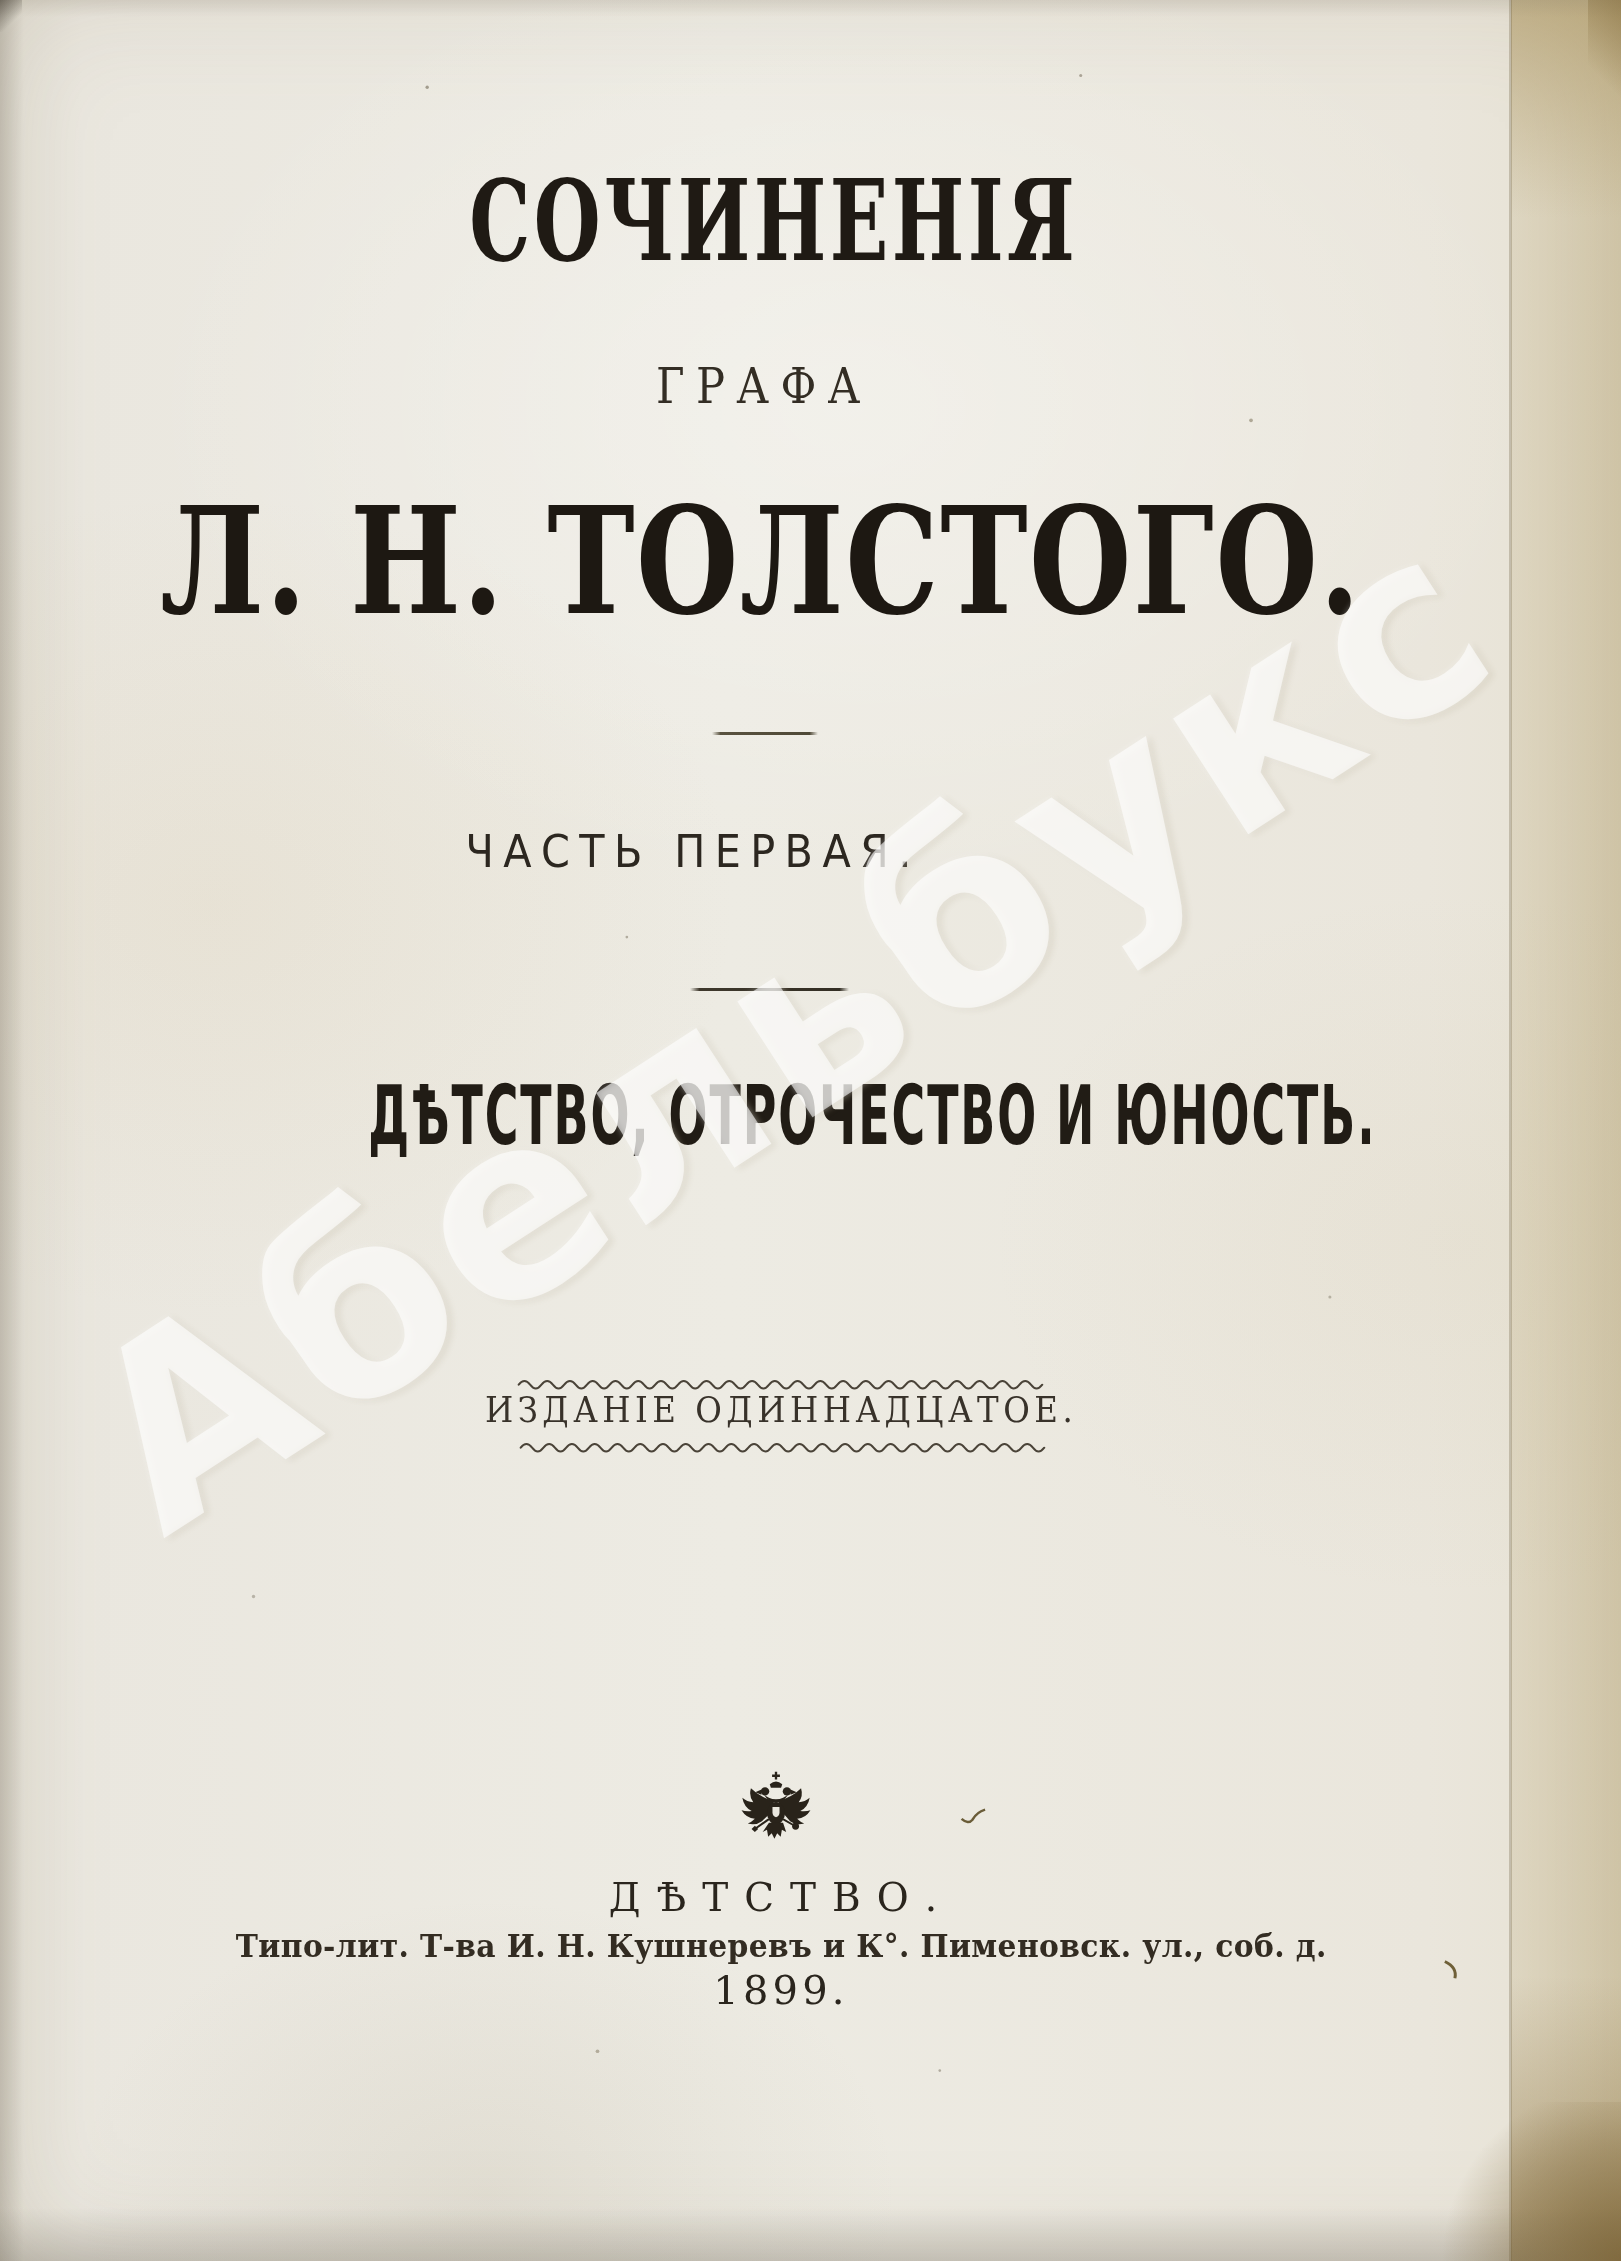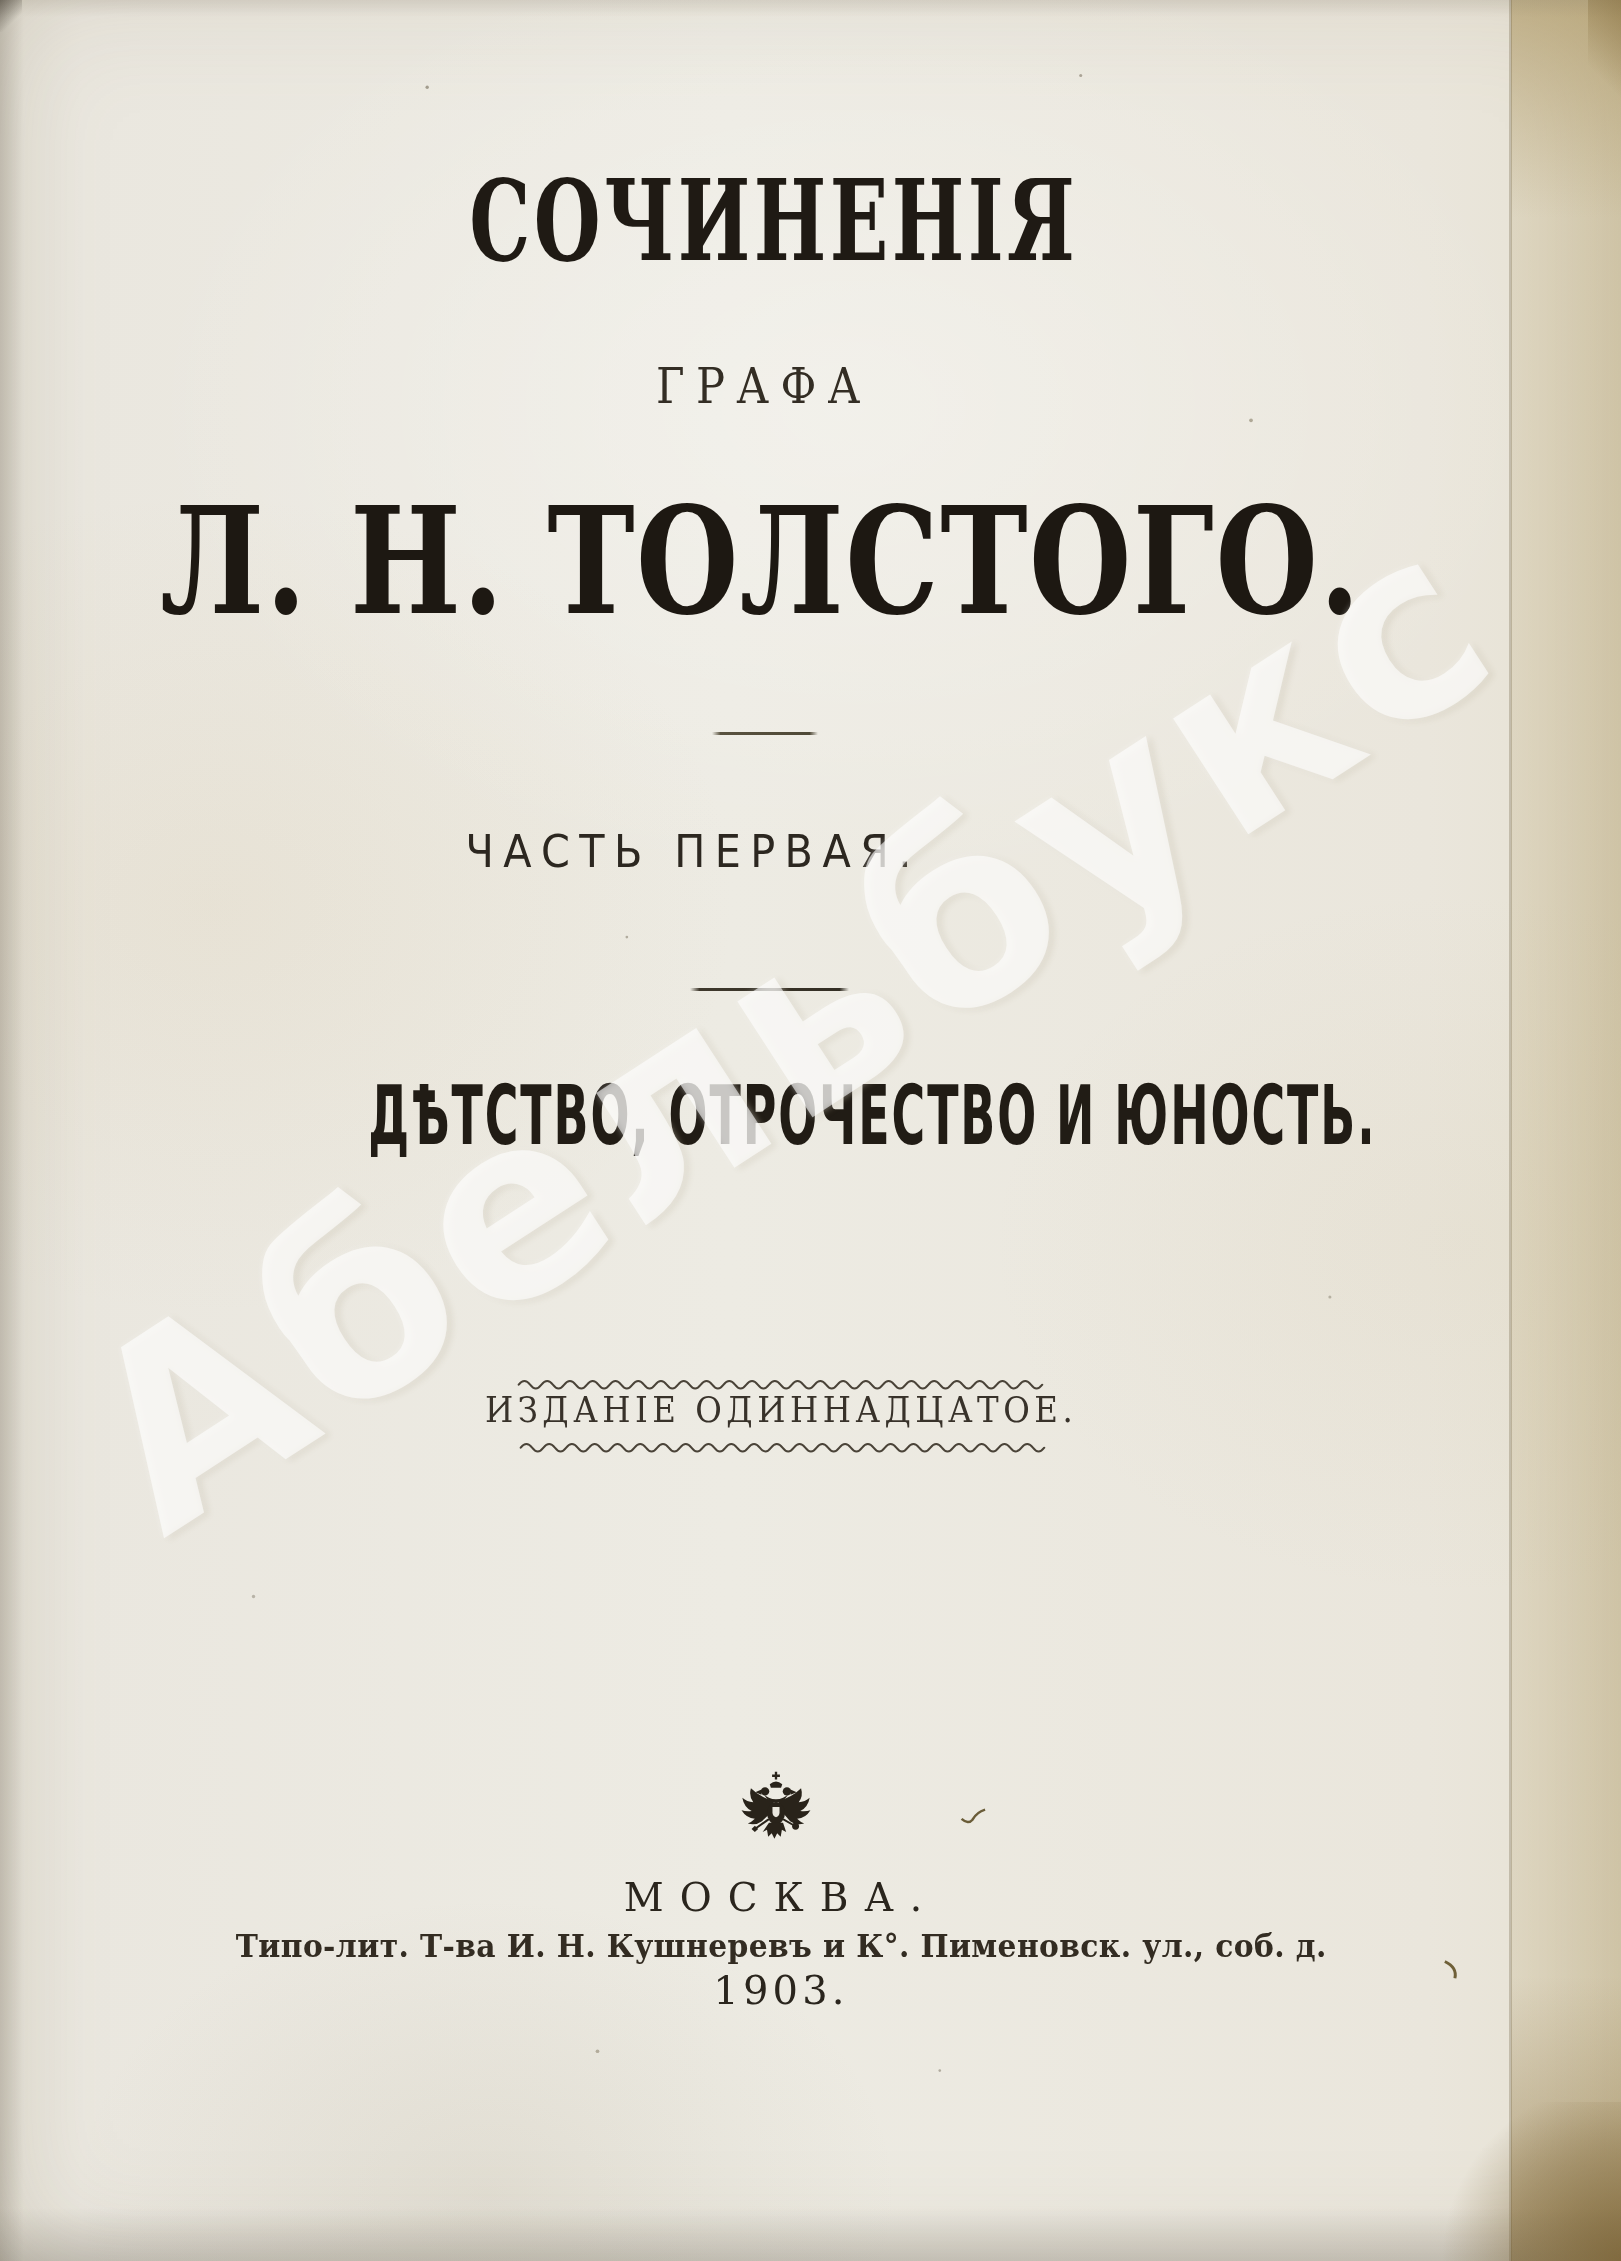--- a/index.html
+++ b/index.html
@@ -130,23 +130,23 @@
         <path d="M51 66 h18 l4 12 -5.5 -3 -1.5 9 -4.5 -4.5 -3.5 7 -3.5 -7 -4.5 4.5 -1.5 -9 -5.5 3 z"></path>
         <path d="M50 62 L33 74" stroke="#29231a" stroke-width="2.6" stroke-linecap="round" fill="none"></path>
         <path d="M33 70 l-4.2 4 4.2 4 4.2 -4 z"></path>
         <path d="M70 62 L82 69" stroke="#29231a" stroke-width="2.4" stroke-linecap="round" fill="none"></path>
         <circle cx="85" cy="70.5" r="4.4"></circle>
         <path d="M84.1 63.8 h1.8 v3 h-1.8 z M82.3 65.6 h5.4 v1.7 h-5.4 z"></path>
       </g>
     </svg>
   </div>
 
-  <div class="line city"><span>МОСКВА.</span></div>
+  <div class="line city"><span>ДѢТСТВО.</span></div>
   <div class="line imprint"><span>Типо-лит. Т-ва И. Н. Кушнеревъ и К°. Пименовск. ул., соб. д.</span></div>
-  <div class="line year"><span>1903.</span></div>
+  <div class="line year"><span>1899.</span></div>
 
   <svg class="overlay artifacts" viewBox="0 0 1933 2695">
     <path d="M1146 2168 q8 7 13 1 q5 -9 15 -12" fill="none" stroke="#6a5c38" stroke-width="3"></path>
     <path d="M1722 2338 q15 7 12 20" fill="none" stroke="#6f6038" stroke-width="3.5"></path>
     <circle cx="509" cy="104" r="2" fill="rgba(90,80,60,.5)"></circle>
     <circle cx="1288" cy="90" r="1.8" fill="rgba(90,80,60,.45)"></circle>
     <circle cx="1491" cy="501" r="2.2" fill="rgba(100,88,60,.45)"></circle>
     <circle cx="747" cy="1117" r="1.6" fill="rgba(90,80,60,.4)"></circle>
     <circle cx="302" cy="1903" r="2" fill="rgba(90,80,60,.35)"></circle>
     <circle cx="1585" cy="1546" r="1.8" fill="rgba(90,80,60,.35)"></circle>

